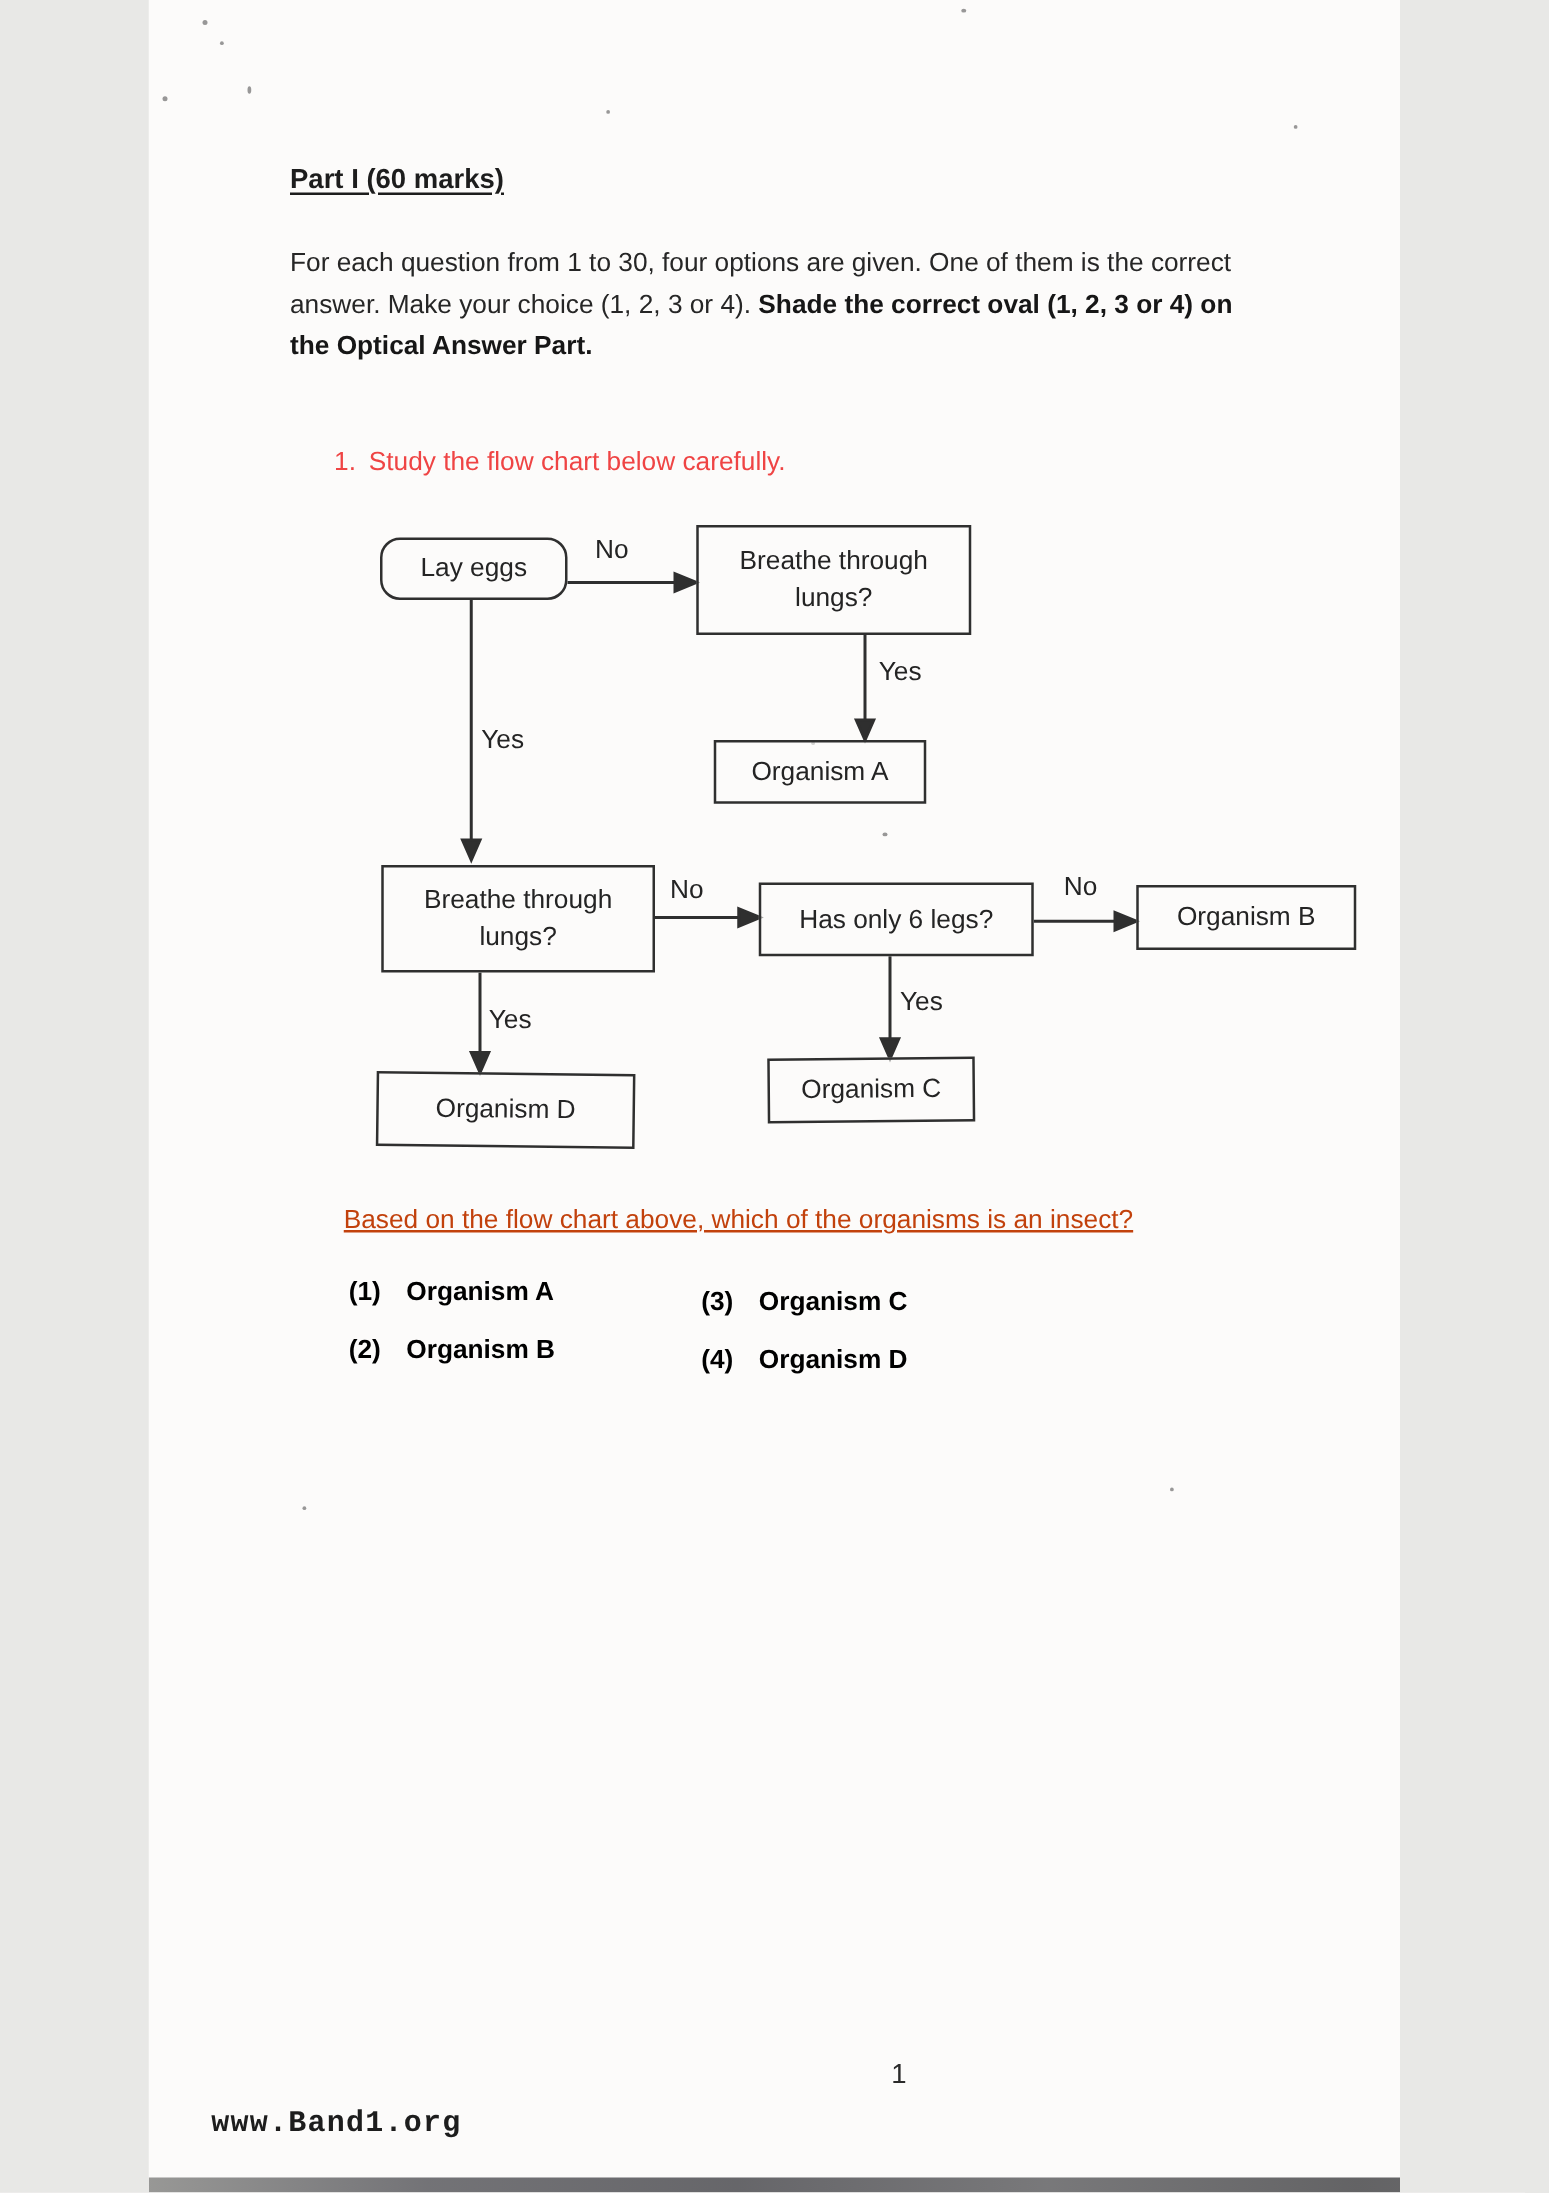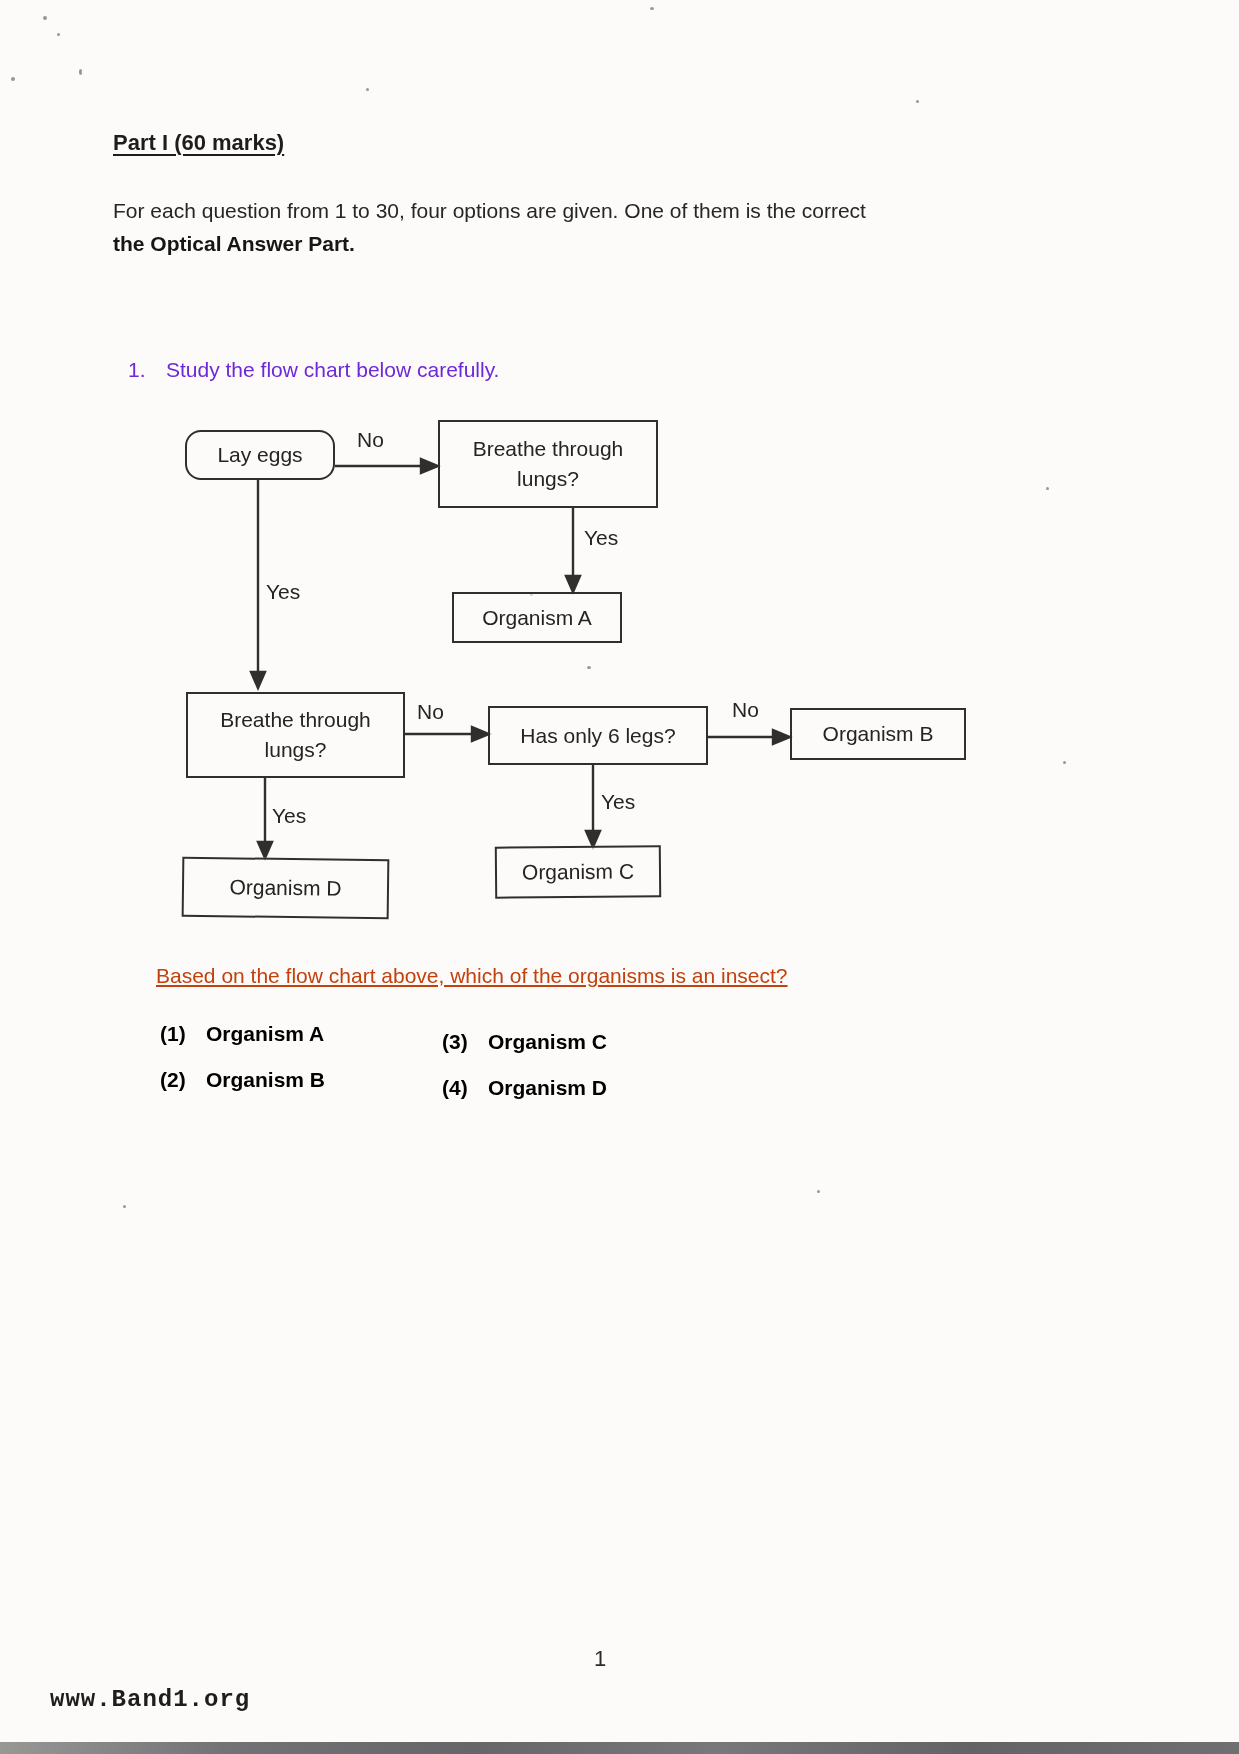--- a/index.html
+++ b/index.html
@@ -1,18 +1,18 @@
 <!DOCTYPE html>
 <html><head>
 <meta charset="utf-8">
 <style>
   html,body{margin:0;padding:0;background:#e8e8e6;}
   .page{
     position:relative;
-    width:1239px;height:1754px;
+    width:1001px;height:1754px;
     margin:0 auto;
     background:#fcfbfa;
     overflow:hidden;
     font-family:"Liberation Sans", sans-serif;
     color:#2b2b2b;
   }
   
   .part-title{
     position:absolute;left:113px;top:130px;
     font-size:22px;font-weight:bold;color:#1d1d1d;
@@ -22,22 +22,22 @@
     white-space:nowrap;
   }
   .intro{
     position:absolute;left:113px;top:194px;
     font-size:21px;line-height:33px;color:#262626;
   }
   .intro .line{white-space:nowrap;}
   .intro .b{font-weight:bold;color:#161616;}
   
   .q1-line{
-    position:absolute;left:128px;top:358px;
-    font-size:21px;color:#6d28d9;white-space:nowrap;
+    position:absolute;left:138px;top:358px;
+    font-size:21px;color:#ef4444;white-space:nowrap;text-align:center;
   }
   .q1-line .qnum{display:inline-block;width:38px;}
   
   .node{
     position:absolute;
     border:2px solid #2f2f2f;
     background:rgba(252,251,250,.6);
     display:flex;align-items:center;justify-content:center;
     text-align:center;
     font-size:21px;color:#242424;
@@ -99,20 +99,21 @@
   <div class="speck" style="left:587px;top:666px;width:4px;height:3px;"></div>
   <div class="speck" style="left:1063px;top:761px;width:3px;height:3px;"></div>
   <div class="speck" style="left:530px;top:593px;width:3px;height:3px;"></div>
   <div class="speck" style="left:123px;top:1205px;width:3px;height:3px;"></div>
   <div class="speck" style="left:817px;top:1190px;width:3px;height:3px;"></div>
 
   <div class="part-title">Part I (60 marks)</div>
 
   <div class="intro">
     <div class="line">For each question from 1 to 30, four options are given. One of them is the correct</div>
+    <div class="line"><span>answer. Make your choice (1, 2, 3 or 4). </span><span class="b">Shade the correct oval (1, 2, 3 or 4) on</span></div>
     <div class="line b">the Optical Answer Part.</div>
   </div>
 
   <div class="q1-line">
     <span class="qnum">1.</span><span>Study the flow chart below carefully.</span>
   </div>
 
   <svg class="arrows" width="1239" height="1754" viewBox="0 0 1239 1754">
     <g stroke="#2f2f2f" stroke-width="2.4" fill="#2f2f2f">
 

